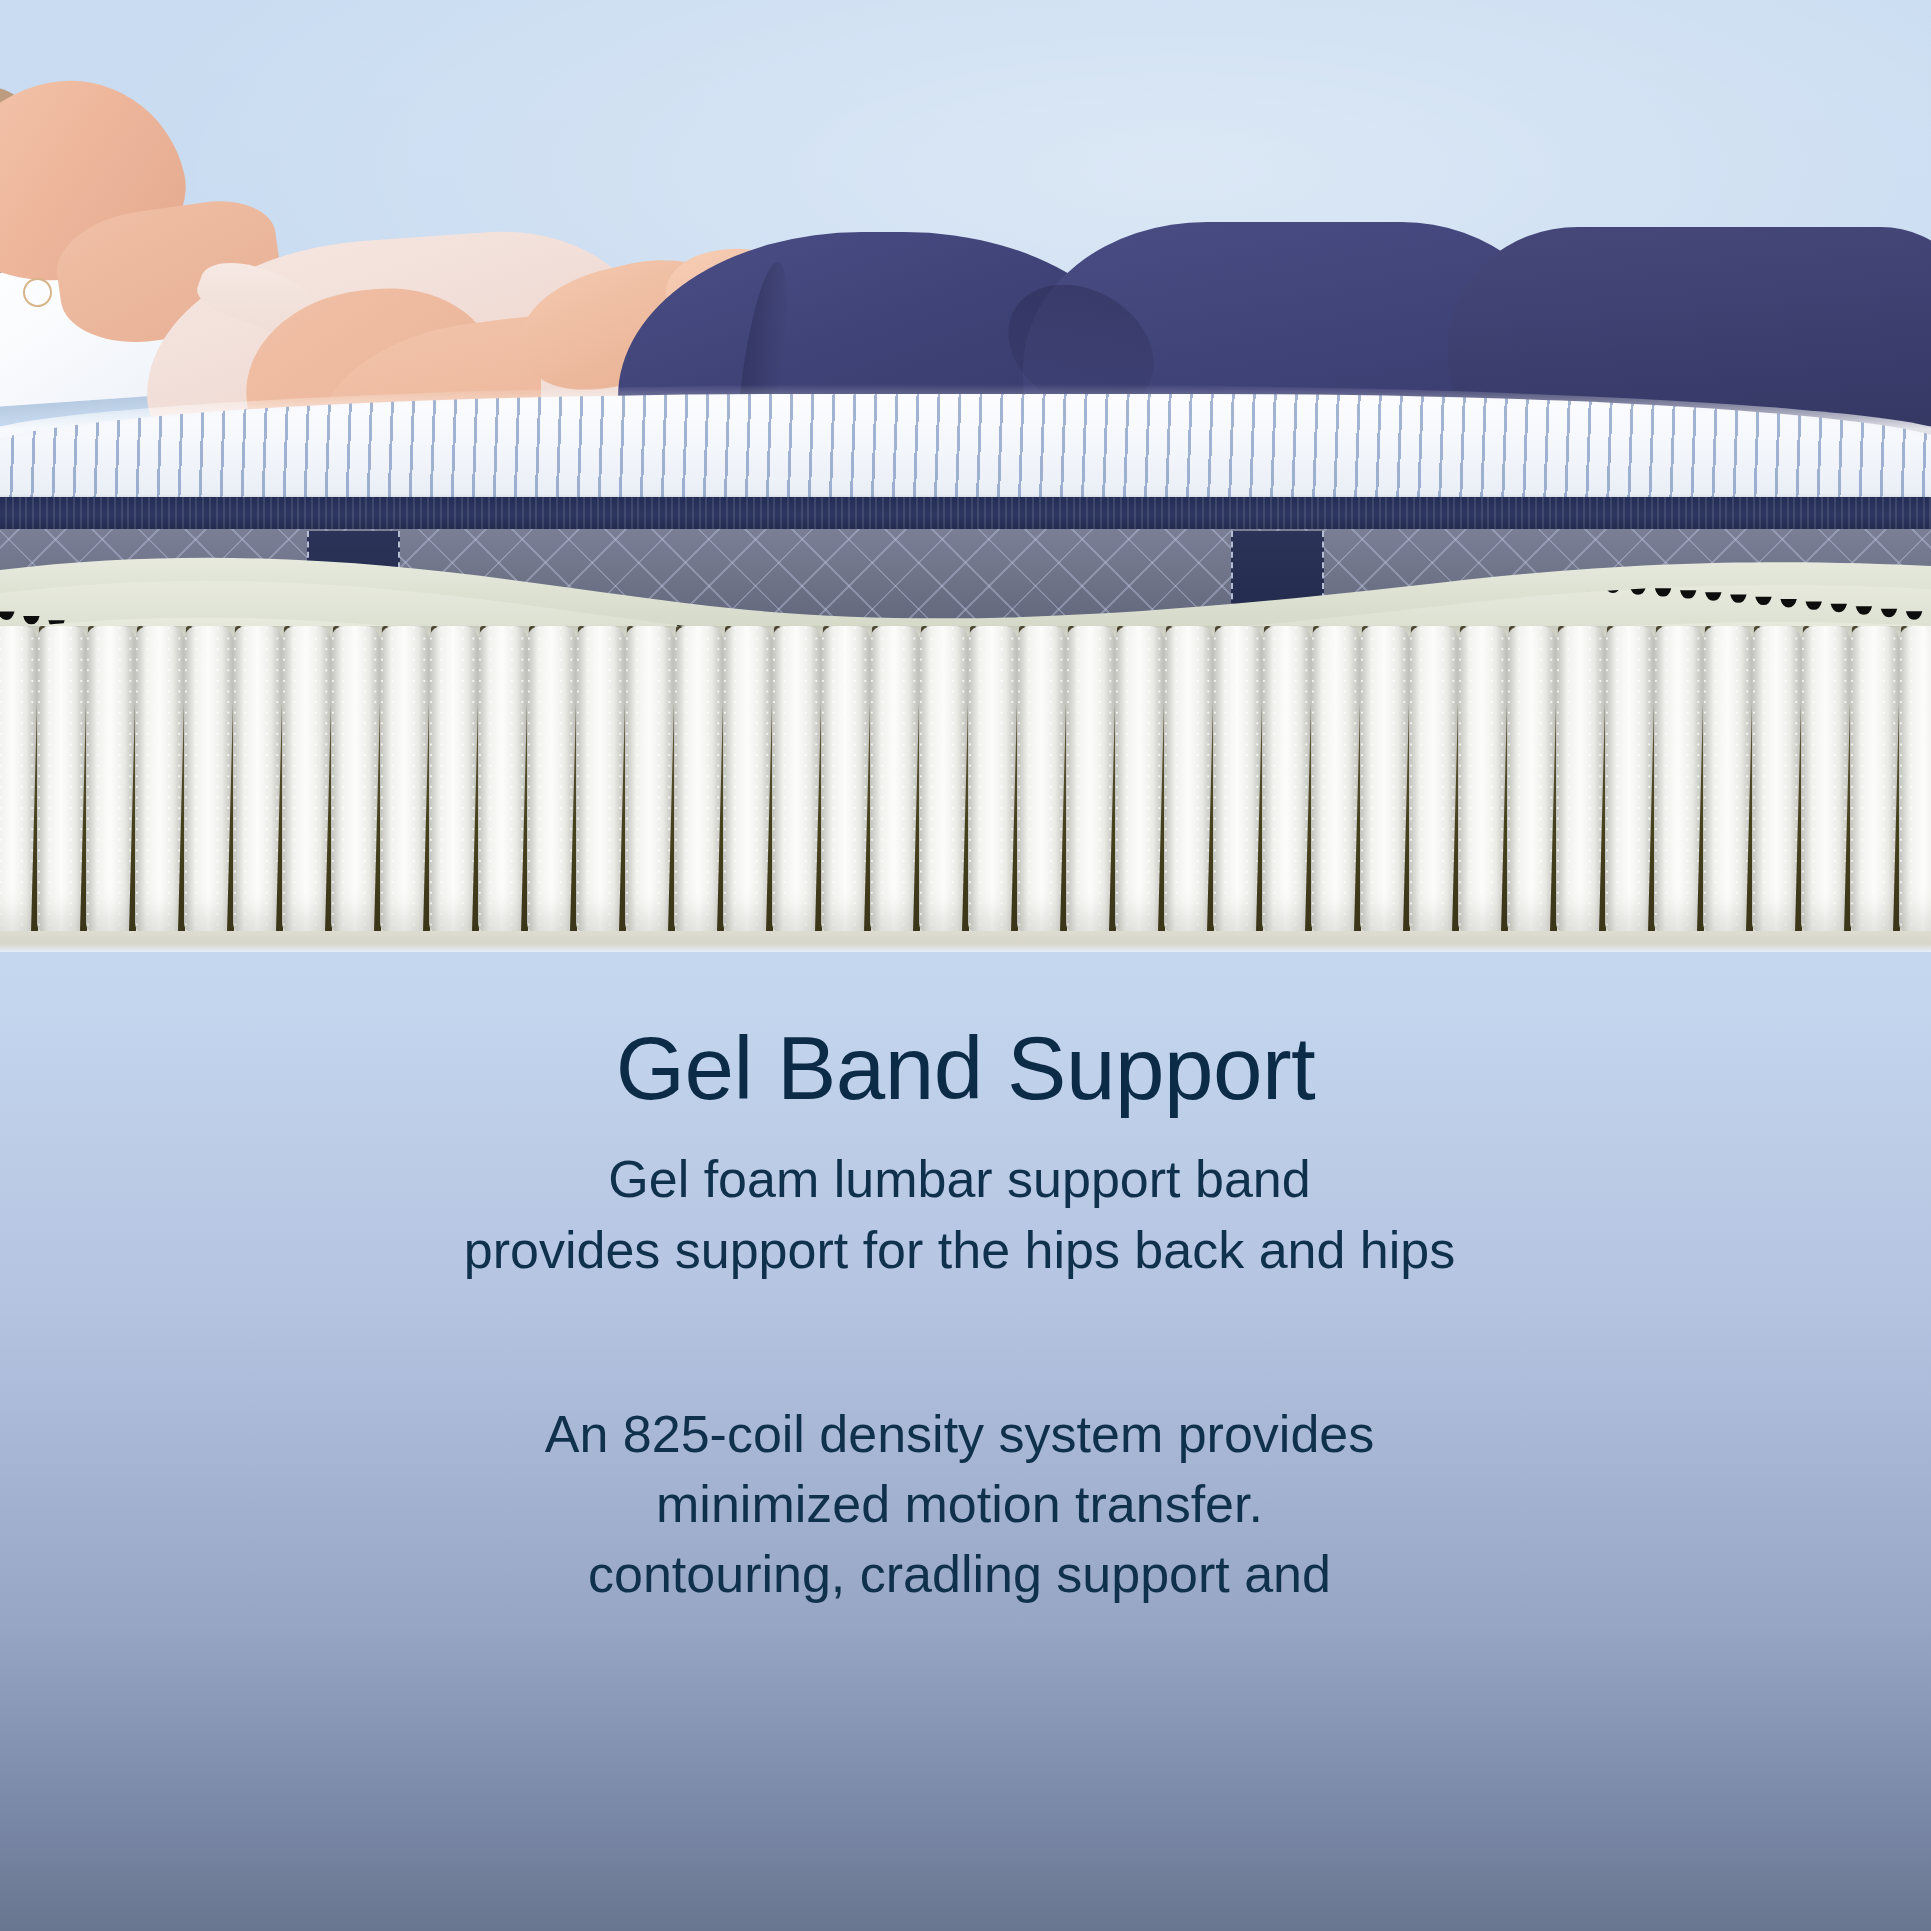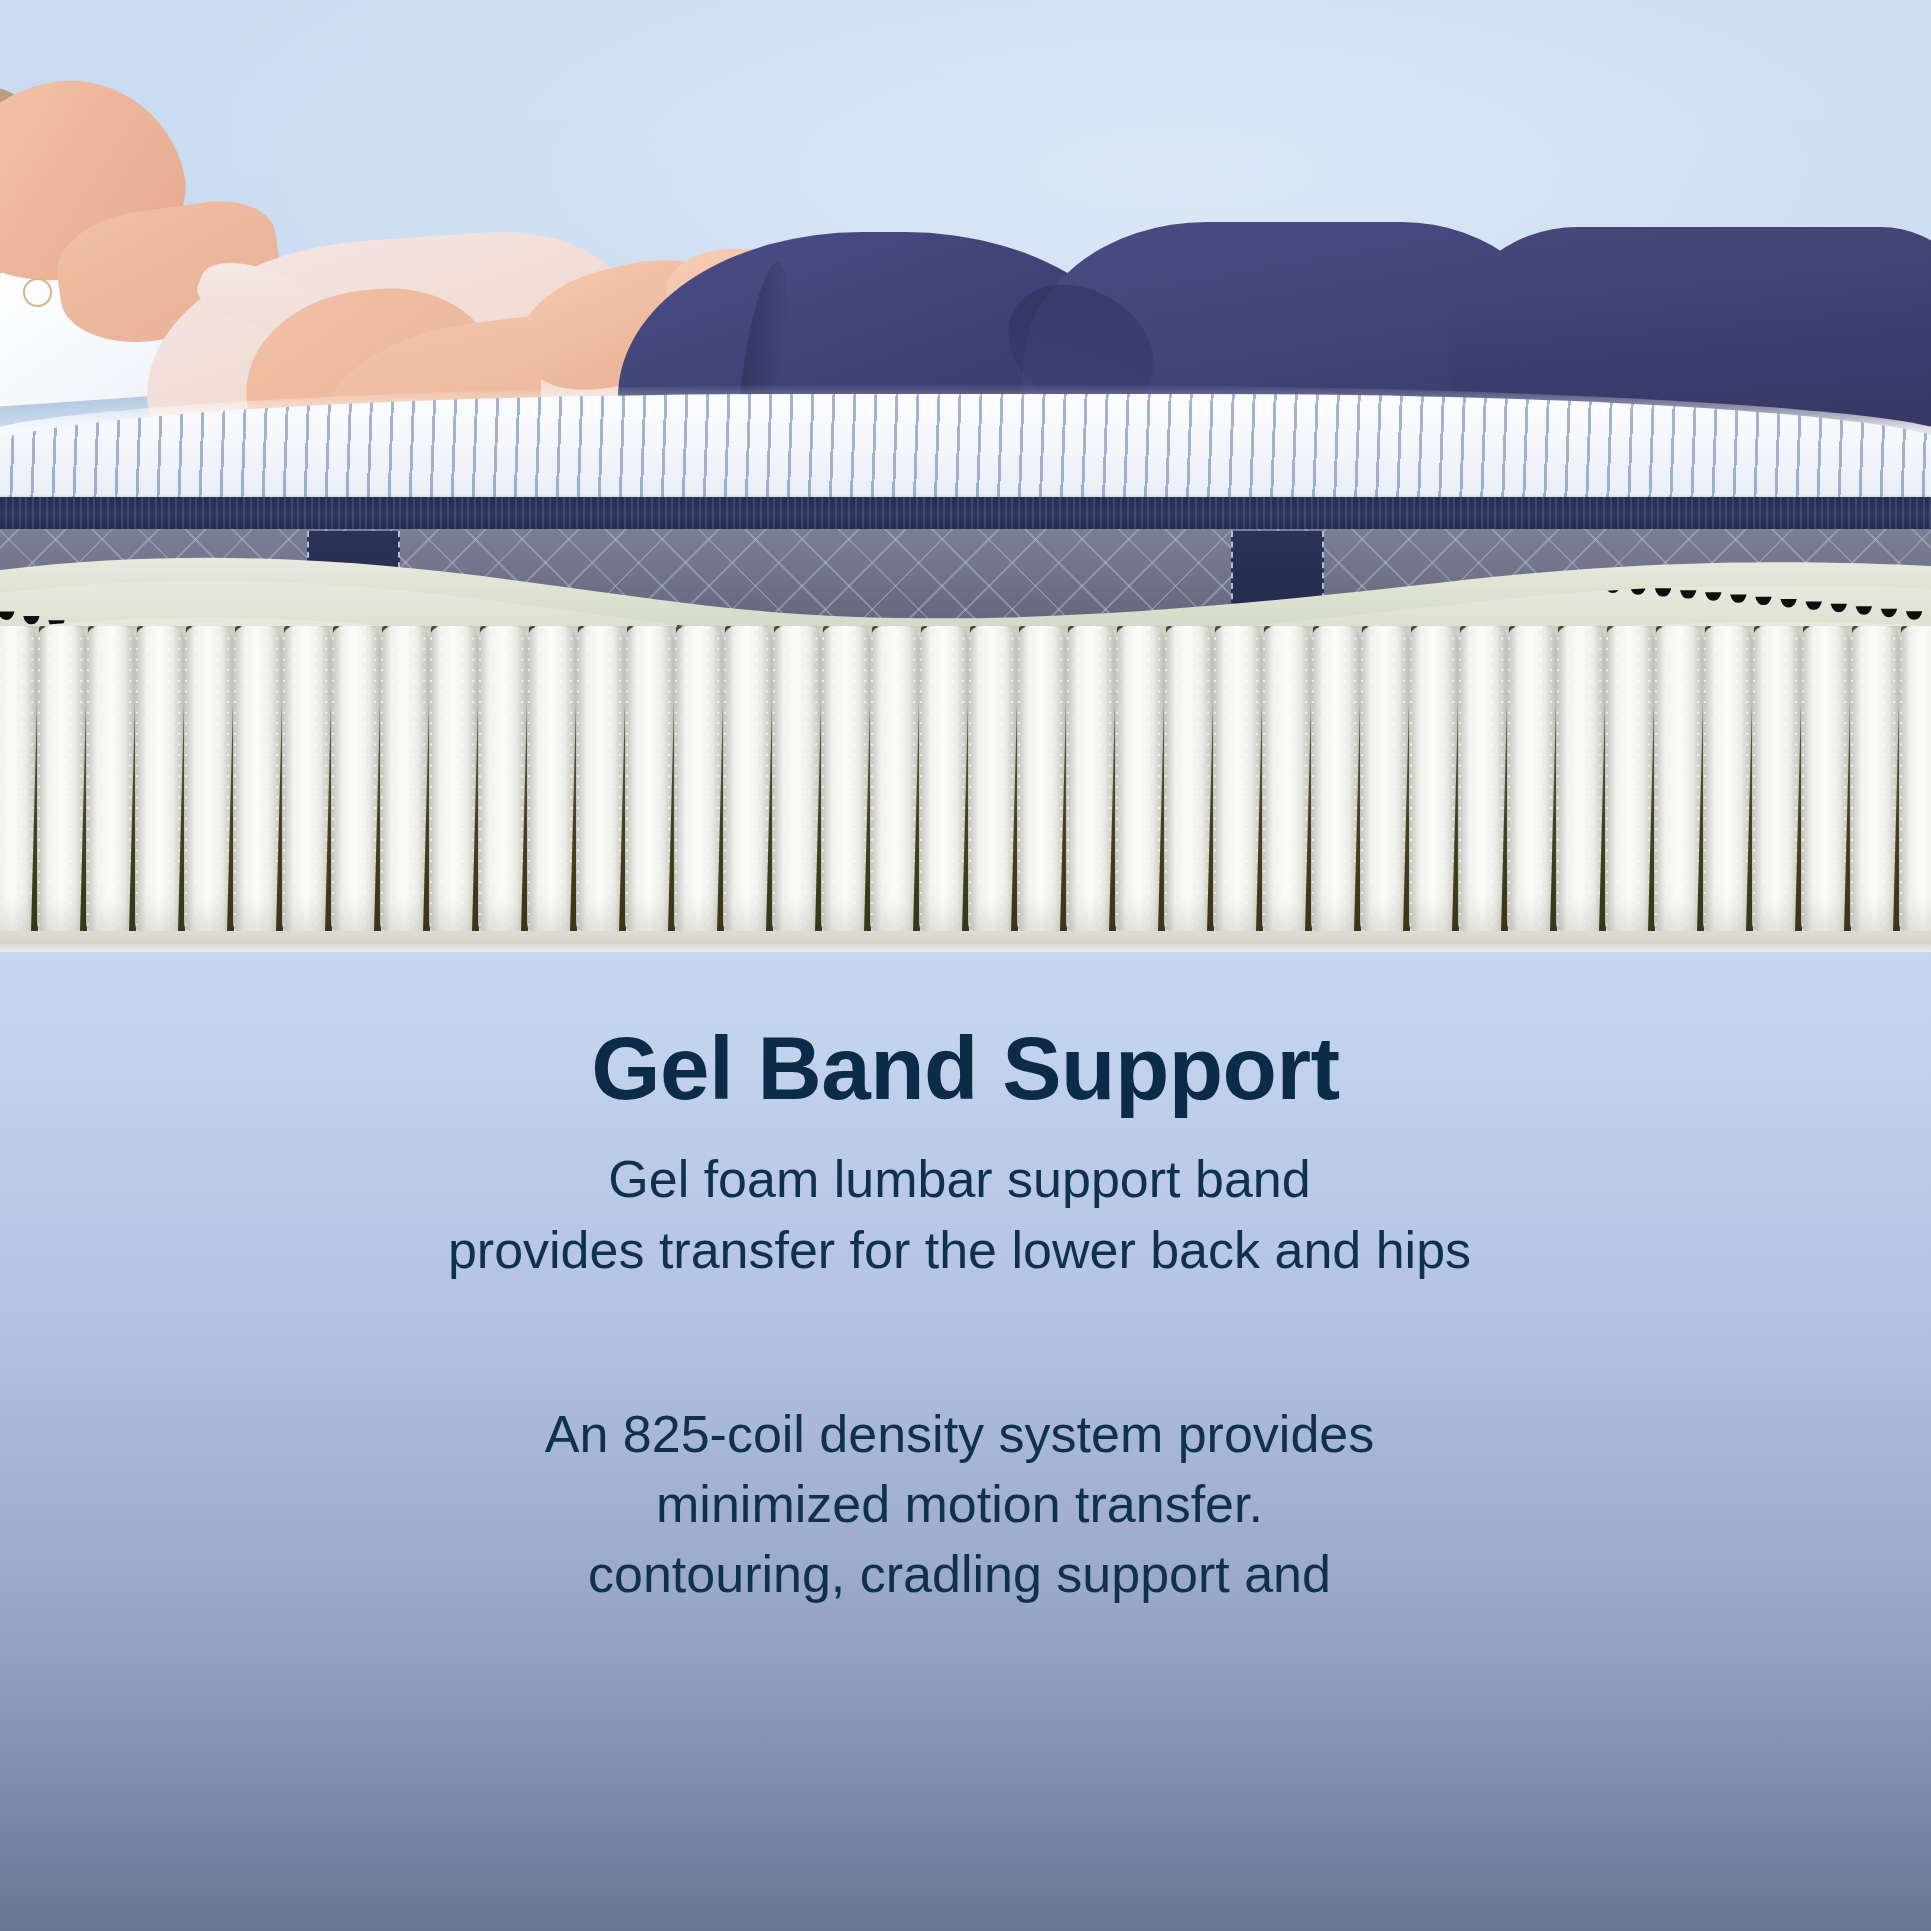--- a/index.html
+++ b/index.html
@@ -309,21 +309,21 @@
     left: 0; top: 952px;
     width: 1931px; height: 979px;
     text-align: center;
     color: #0b2b46;
   }
   .block-1 { margin-top: 70px; }
   .block-2 { margin-top: 114px; }
 
   .heading {
     font-size: 89px;
-    font-weight: bold;
+    font-weight: normal;
     letter-spacing: -0.5px;
     line-height: 1.05;
     margin: 4px;
     color: #0b2b46;
   }
   .sub {
     font-size: 52px;
     font-weight: normal;
     line-height: 1.35;
     margin: 29px 12px 0 0;
@@ -525,21 +525,21 @@
 
     <div class="hero-bottom-edge"></div>
   </div>
 
   <div class="panel">
 
     <div class="block-1">
       <h2 class="heading">Gel Band Support</h2>
       <p class="sub">
         <span class="line">Gel foam lumbar support band</span>
-        <span class="line">provides transfer for the lower back and hips</span>
+        <span class="line">provides support for the hips back and hips</span>
       </p>
     </div>
 
     <div class="block-2">
       <p class="sub">
         <span class="line">An 825-coil density system provides</span>
         <span class="line">minimized motion transfer.</span>
         <span class="line">contouring, cradling support and</span>
       </p>
     </div>

